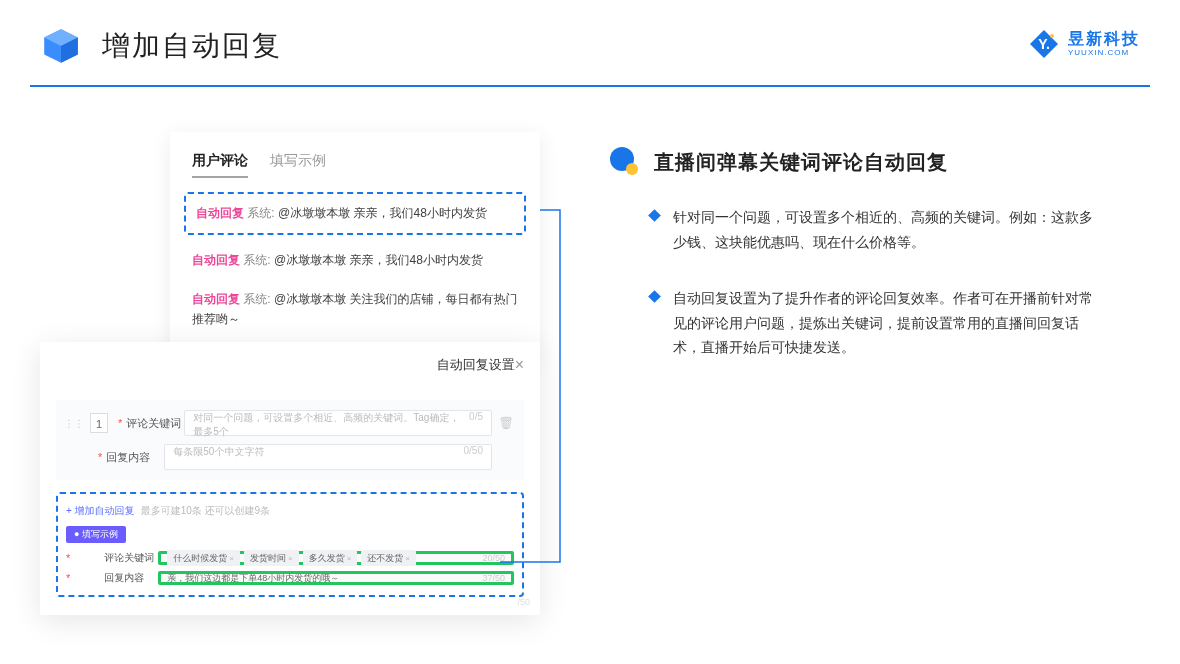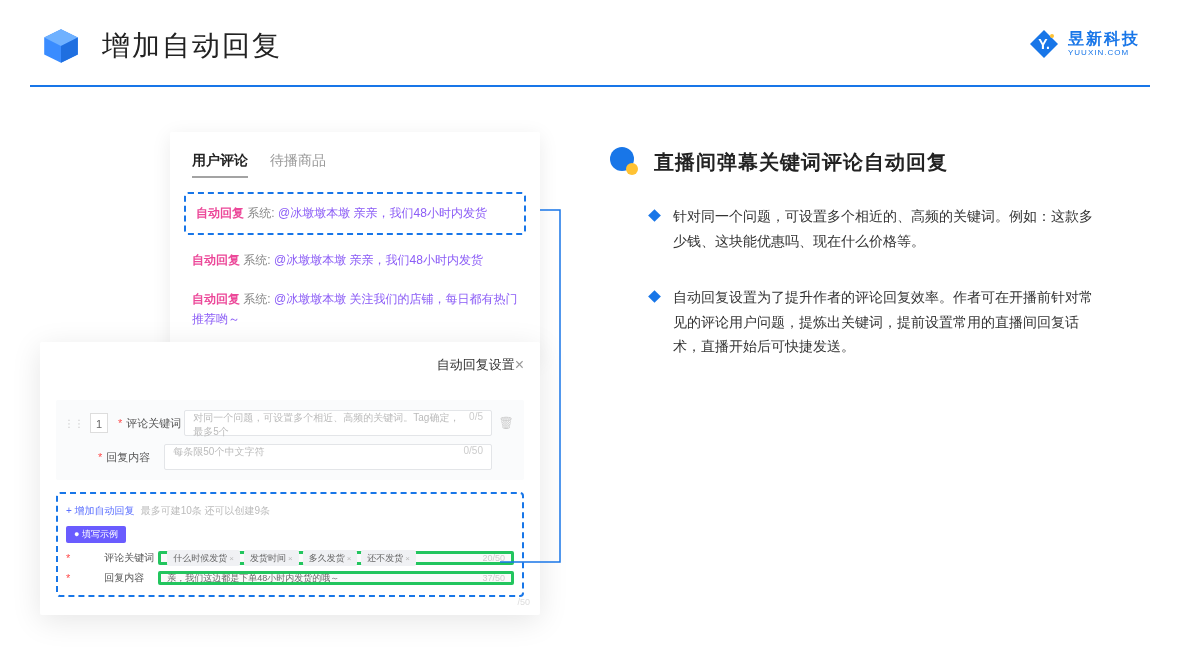--- a/index.html
+++ b/index.html
@@ -56,21 +56,20 @@
     }
     .left-pane {
       position: relative;
       width: 510px;
       height: 500px;
     }
     .right-pane {
       flex: 1;
       padding-left: 60px;
       padding-top: 15px;
-      font-family: Liberation Serif, serif;
     }
 
     
     .comments-card {
       position: absolute;
       left: 130px; top: 0;
       width: 370px;
       background: #fff;
       box-shadow: 0 4px 20px rgba(0,0,0,0.08);
       border-radius: 2px;
@@ -98,21 +97,21 @@
       line-height: 1.6;
     }
     .comment-row.highlighted {
       margin: 0 14px 6px;
       padding: 10px 10px;
       border: 2px dashed #1876e8;
       border-radius: 4px;
     }
     .ar-tag { color: #ec4899; font-weight: 700; }
     .ar-sys { color: #888; }
-    .ar-body { color: #8b5cf6; }
+    .ar-body { color: #404040; }
 
     
     .settings-card {
       position: absolute;
       left: 0; top: 210px;
       width: 500px;
       background: #fff;
       box-shadow: 0 6px 30px rgba(0,0,0,0.1);
       border-radius: 2px;
       padding: 14px 16px 18px;
@@ -292,21 +291,21 @@
   </div>
   <div class="header-line"></div>
 </div>
 
 <div class="main">
   <div class="left-pane">
 
     <div class="comments-card">
       <div class="tabs">
         <span class="tab active">用户评论</span>
-        <span class="tab">待播商品</span>
+        <span class="tab">填写示例</span>
       </div>
       <div class="comment-row highlighted">
         <span class="ar-tag">自动回复</span>
         <span class="ar-sys">系统:</span>
         <span class="ar-body">@冰墩墩本墩 亲亲，我们48小时内发货</span>
       </div>
       <div class="comment-row">
         <span class="ar-tag">自动回复</span>
         <span class="ar-sys">系统:</span>
         <span class="ar-body">@冰墩墩本墩 亲亲，我们48小时内发货</span>

